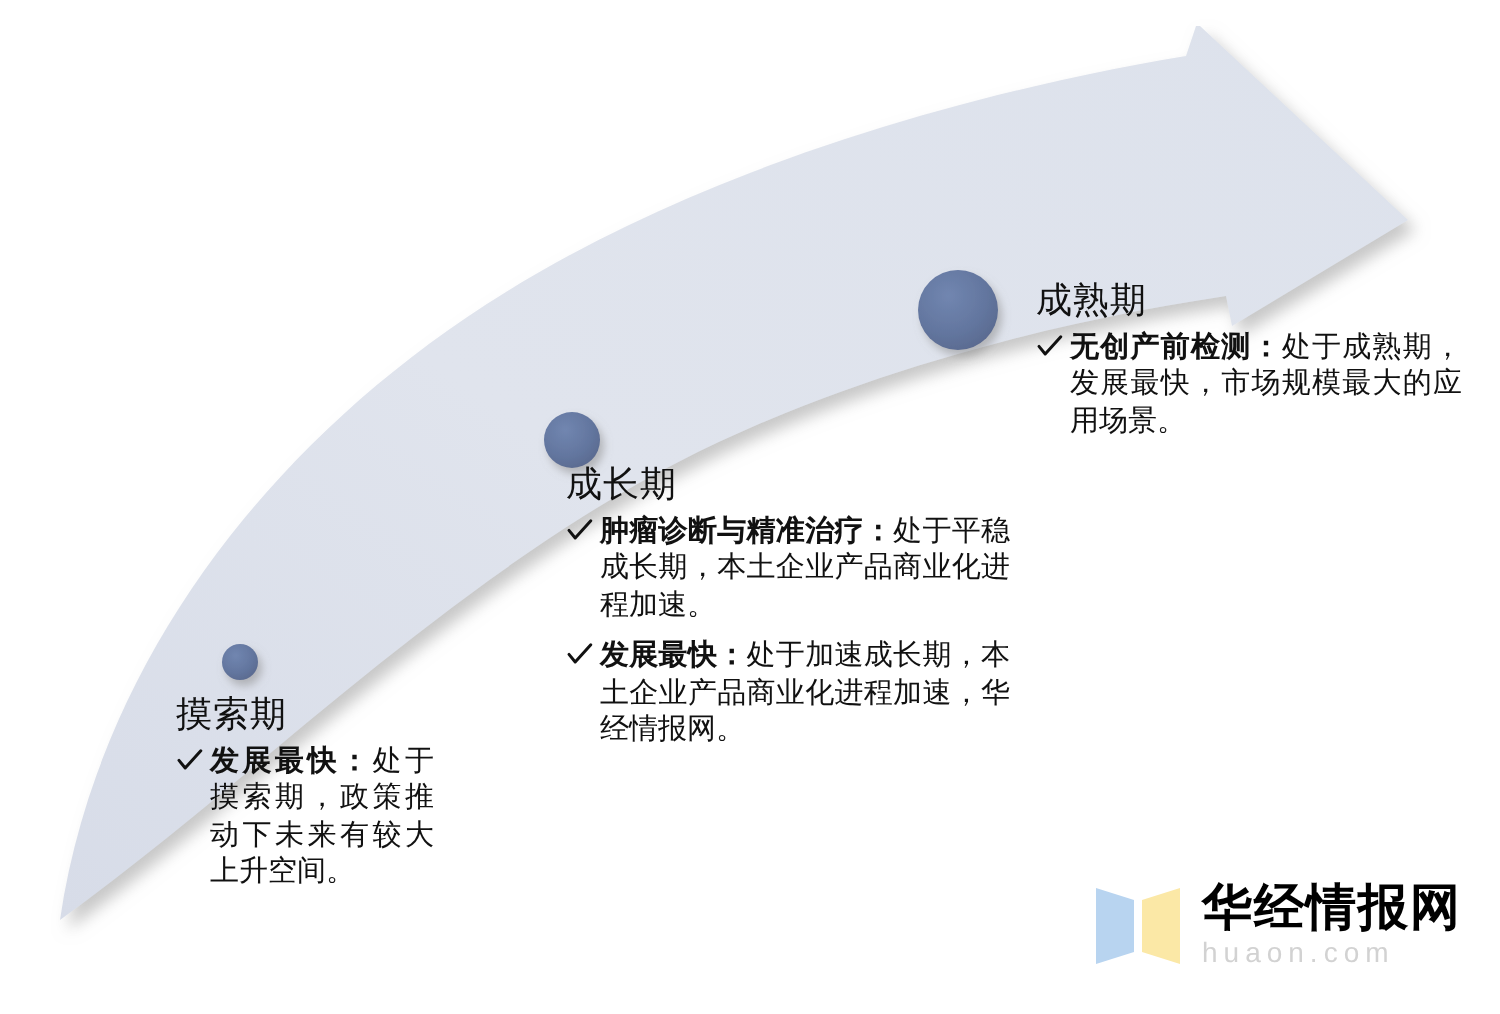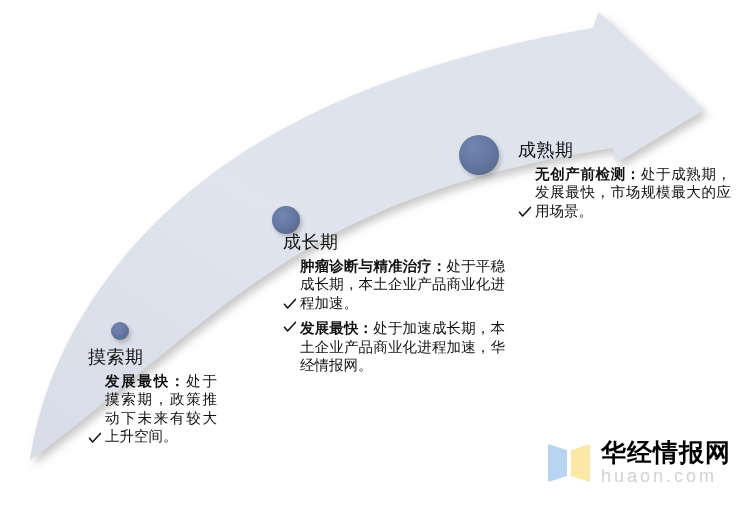--- a/index.html
+++ b/index.html
@@ -43,21 +43,21 @@
   .bullet-list {
     margin: 4px 0 0 0;
     padding: 0;
     list-style: none;
   }
   .bullet-item {
     display: flex;
     align-items: flex-start;
     margin-top: 7px;
   }
-  .bullet-item:first-child { margin-top: 2px; align-items: flex-end; }
+  .bullet-item:first-child { margin-top: 2px; }
   .check-icon {
     flex: 0 0 auto;
     width: 14px;
     height: 16px;
     margin-right: 3px;
     position: relative;
     top: 1px;
   }
   .check-icon svg { display: block; }
   .bullet-text {
@@ -106,21 +106,21 @@
     font-family: "Liberation Sans", "DejaVu Sans", sans-serif;
     font-size: 25px;
     font-weight: bold;
     color: #000000;
     letter-spacing: 1px;
     line-height: 1.05;
     white-space: nowrap;
   }
   #wm-en {
     font-family: "Liberation Sans", "DejaVu Sans", sans-serif;
-    font-size: 18px;
+    font-size: 14px;
     color: #d2d2d2;
     letter-spacing: 3px;
     line-height: 1.2;
     margin-top: 1px;
     white-space: nowrap;
   }
 </style>
 </head>
 <body>
 

